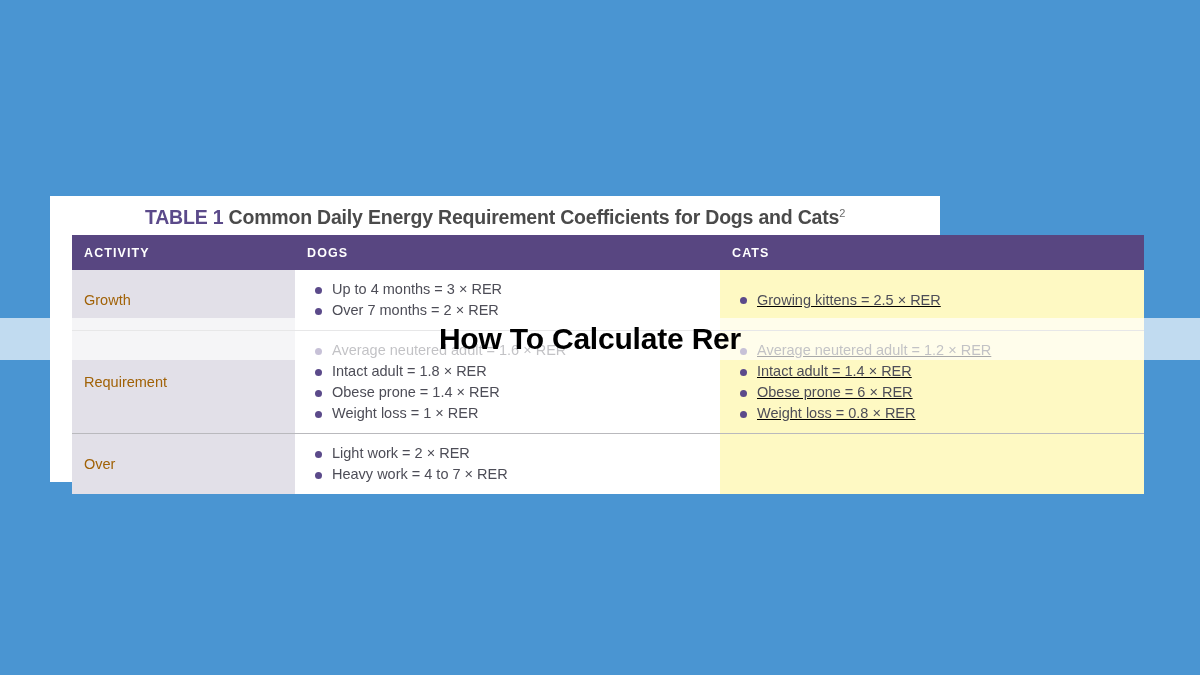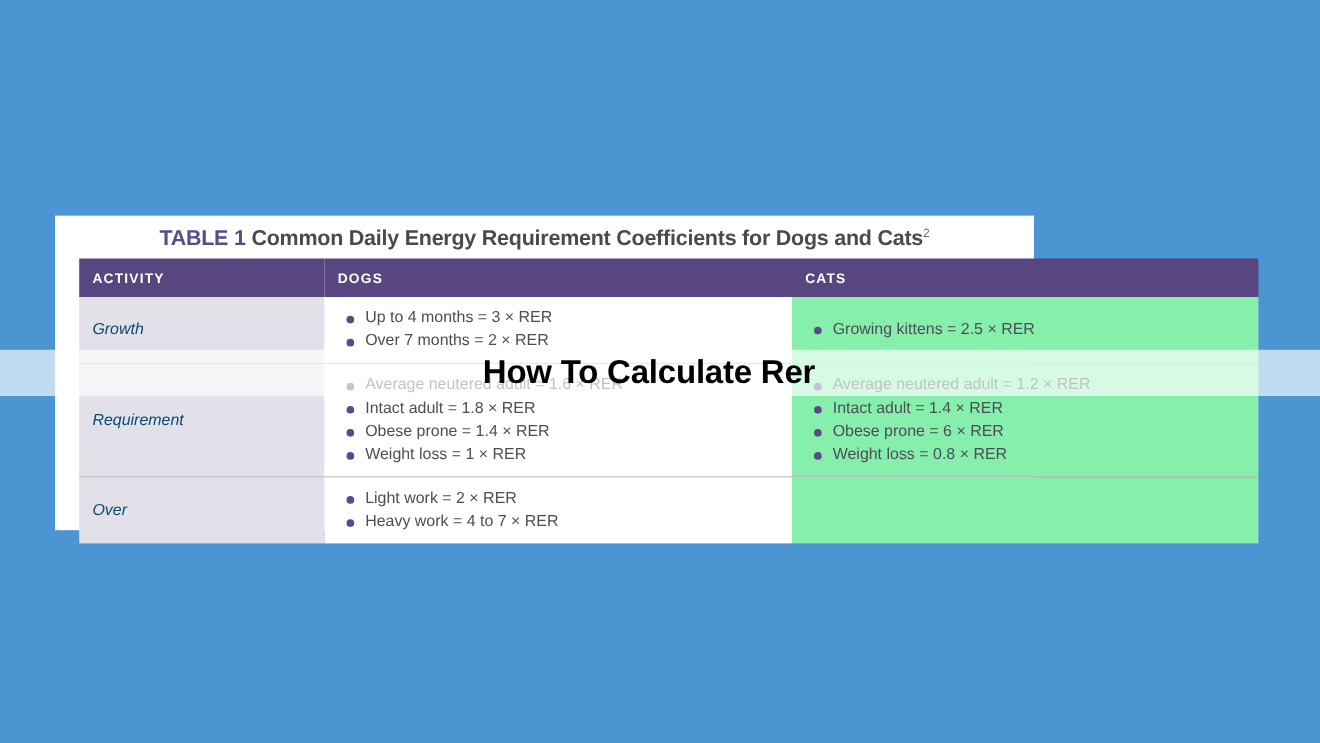--- a/index.html
+++ b/index.html
@@ -76,35 +76,35 @@
   }
 
   
   .col-activity { width: 223px; }
   .col-dogs     { width: 425px; }
   .col-cats     { width: 424px; }
 
   
   .cell-activity {
     background: #e2e0e8;
-    color: #0c4a6e;
+    color: #a16207;
     font-size: 14.5px;
     padding: 10px 0 10px 12px !important;
     box-sizing: border-box;
-    font-style: italic;
   }
   .cell-dogs {
     background: #ffffff;
     padding: 9px 0 9px 20px !important;
     box-sizing: border-box;
   }
   .cell-cats {
-    background: #86efac;
+    background: #fef9c3;
     padding: 9px 0 9px 20px !important;
     box-sizing: border-box;
+    text-decoration: underline;
   }
 
   ul.bullets {
     list-style: none;
     margin: 0;
     padding: 0;
   }
   ul.bullets li {
     font-size: 14.5px;
     color: #4d4d57;

